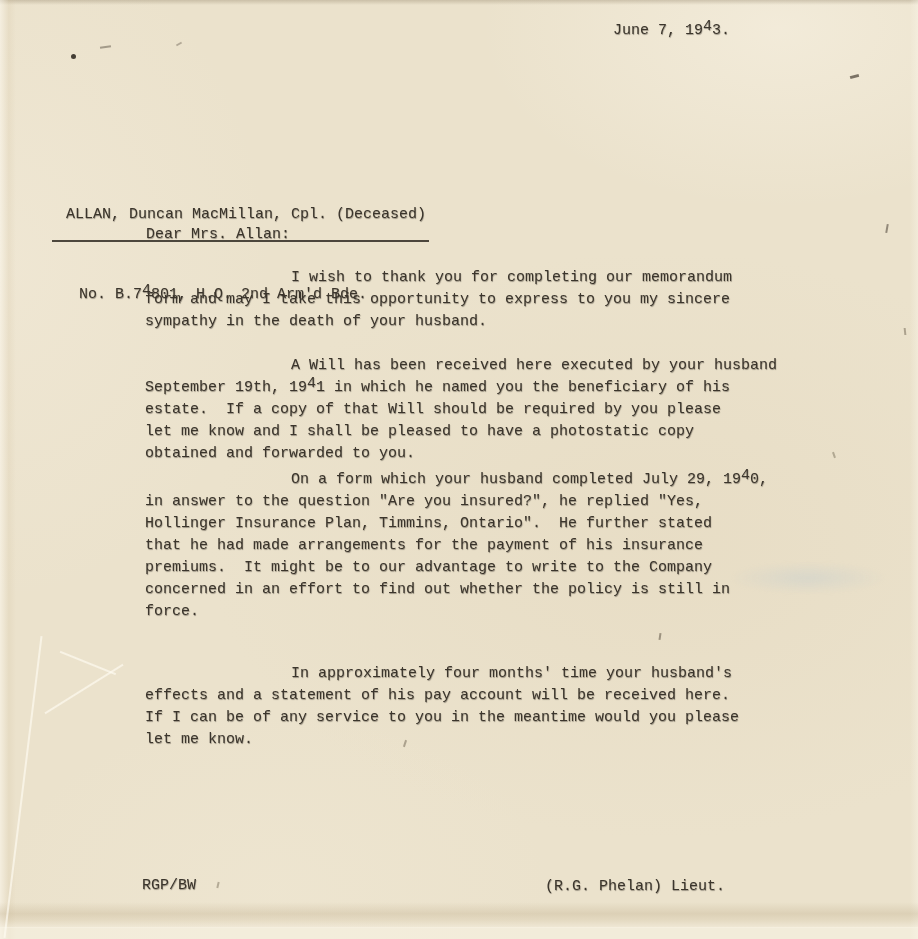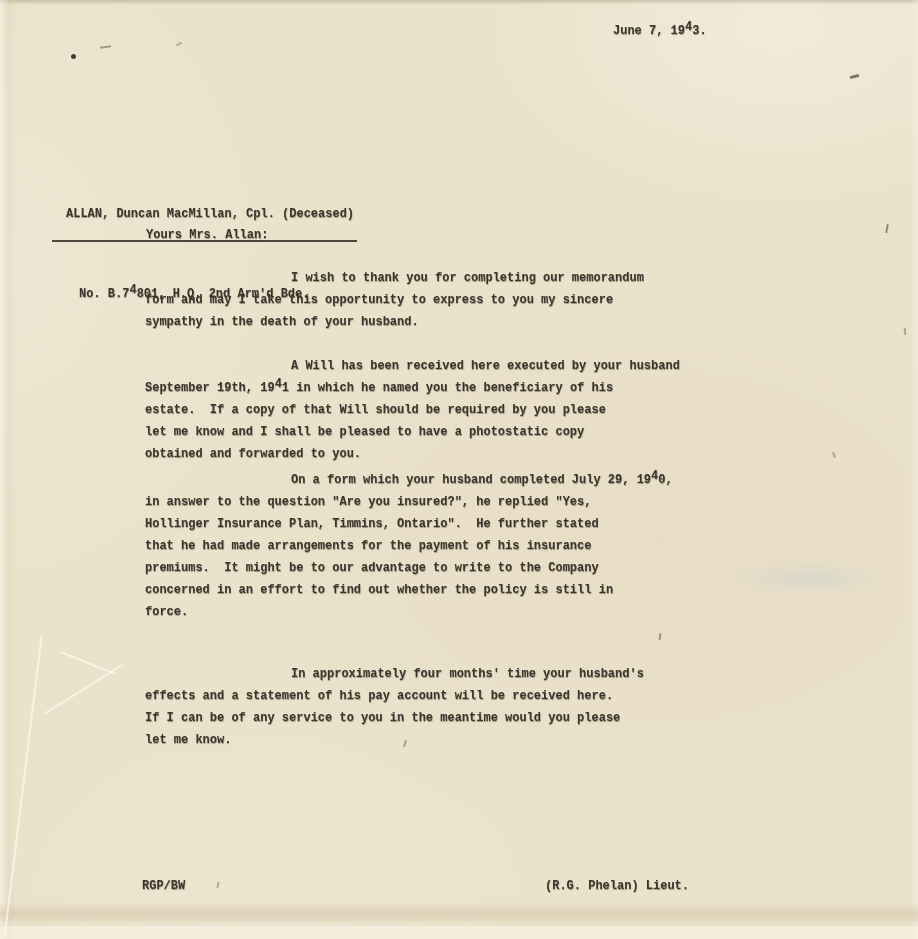--- a/index.html
+++ b/index.html
@@ -10,22 +10,22 @@
     background:
       radial-gradient(ellipse 500px 300px at 85% 3%, rgba(248,242,228,0.55), transparent 60%),
       radial-gradient(ellipse 420px 520px at 0% 28%, rgba(243,235,218,0.5), transparent 65%),
       radial-gradient(ellipse 650px 420px at 72% 58%, rgba(226,213,186,0.38), transparent 70%),
       radial-gradient(ellipse 400px 260px at 30% 95%, rgba(240,232,212,0.45), transparent 70%),
       #ebe2cc;
     font-family:"Liberation Mono","DejaVu Sans Mono",monospace;
   }
   .typed{
     position:absolute;
-    font-weight:700;
-    font-size:12px;
+    font-weight:400;
+    font-size:15px;
     line-height:22px;
     color:#3b352c;
     text-shadow:0.4px 0.5px 0.8px rgba(58,52,43,0.45);
     white-space:pre;
   }
   .r4{position:relative;top:-4px;}
   .date{left:613px;top:20px;}
   .address{left:151px;top:79px;line-height:20.6px;}
   .subject{left:52px;top:162px;line-height:21px;}
   .subject-title{display:inline-block;padding:0 3px 15px 14px;border-bottom:2.5px solid rgba(59,53,44,0.9);}
@@ -91,21 +91,21 @@
   <div class="speck sp10"></div>
 
   <div class="typed date">June 7, 19<span class="r4">4</span>3.</div>
 
 
   <div class="typed subject">
     <div><span class="subject-title">ALLAN, Duncan MacMillan, Cpl. (Deceased)</span></div>
     <div class="subject-service">No. B.7<span class="r4">4</span>801, H.Q. 2nd Arm'd Bde.</div>
   </div>
 
-  <div class="typed salutation">Yours Mrs. Allan:</div>
+  <div class="typed salutation">Dear Mrs. Allan:</div>
 
   <div id="letter-body">
       <div class="typed para" style="top: 267px;">I wish to thank you for completing our memorandum
 form and may I take this opportunity to express to you my sincere
 sympathy in the death of your husband.</div>
       <div class="typed para" style="top: 355px;">A Will has been received here executed by your husband
 September 19th, 19<span class="r4">4</span>1 in which he named you the beneficiary of his
 estate.  If a copy of that Will should be required by you please
 let me know and I shall be pleased to have a photostatic copy
 obtained and forwarded to you.</div>

